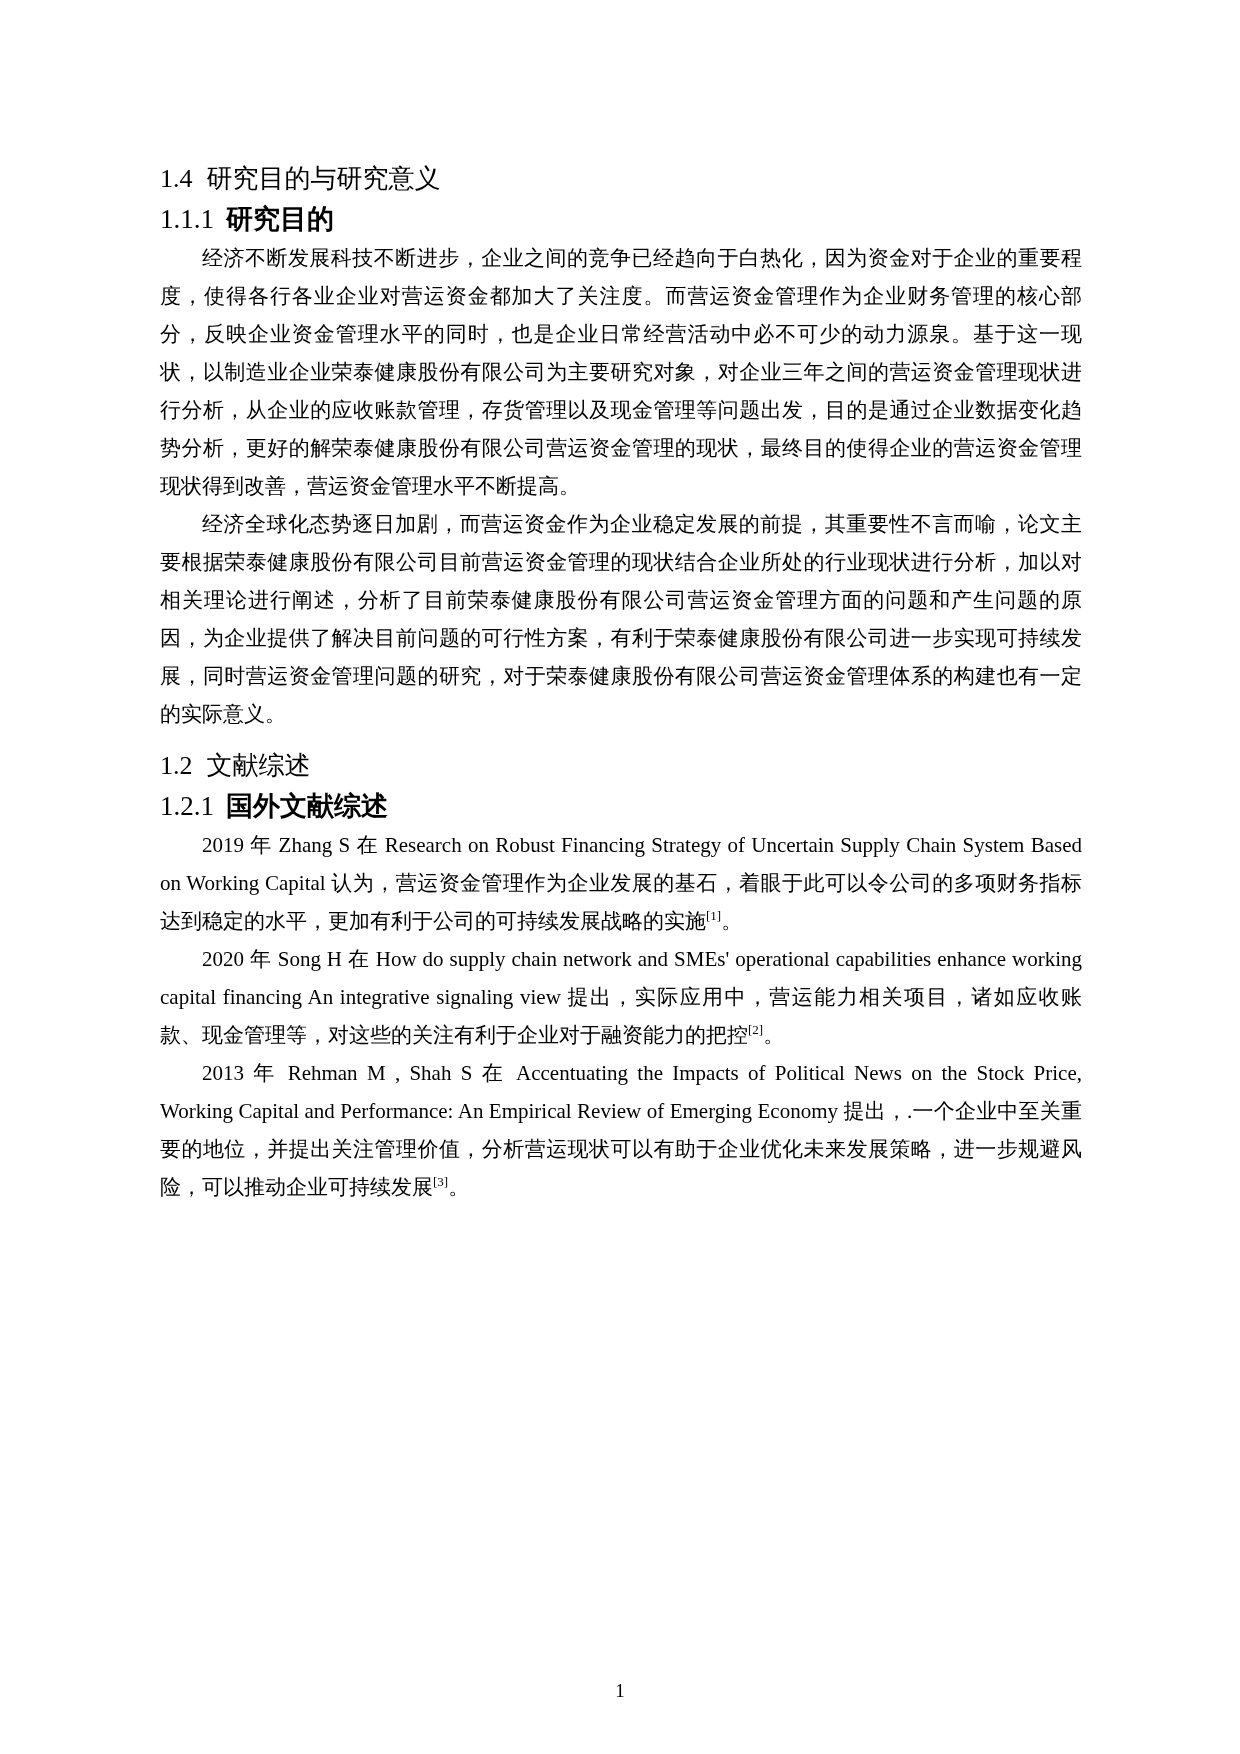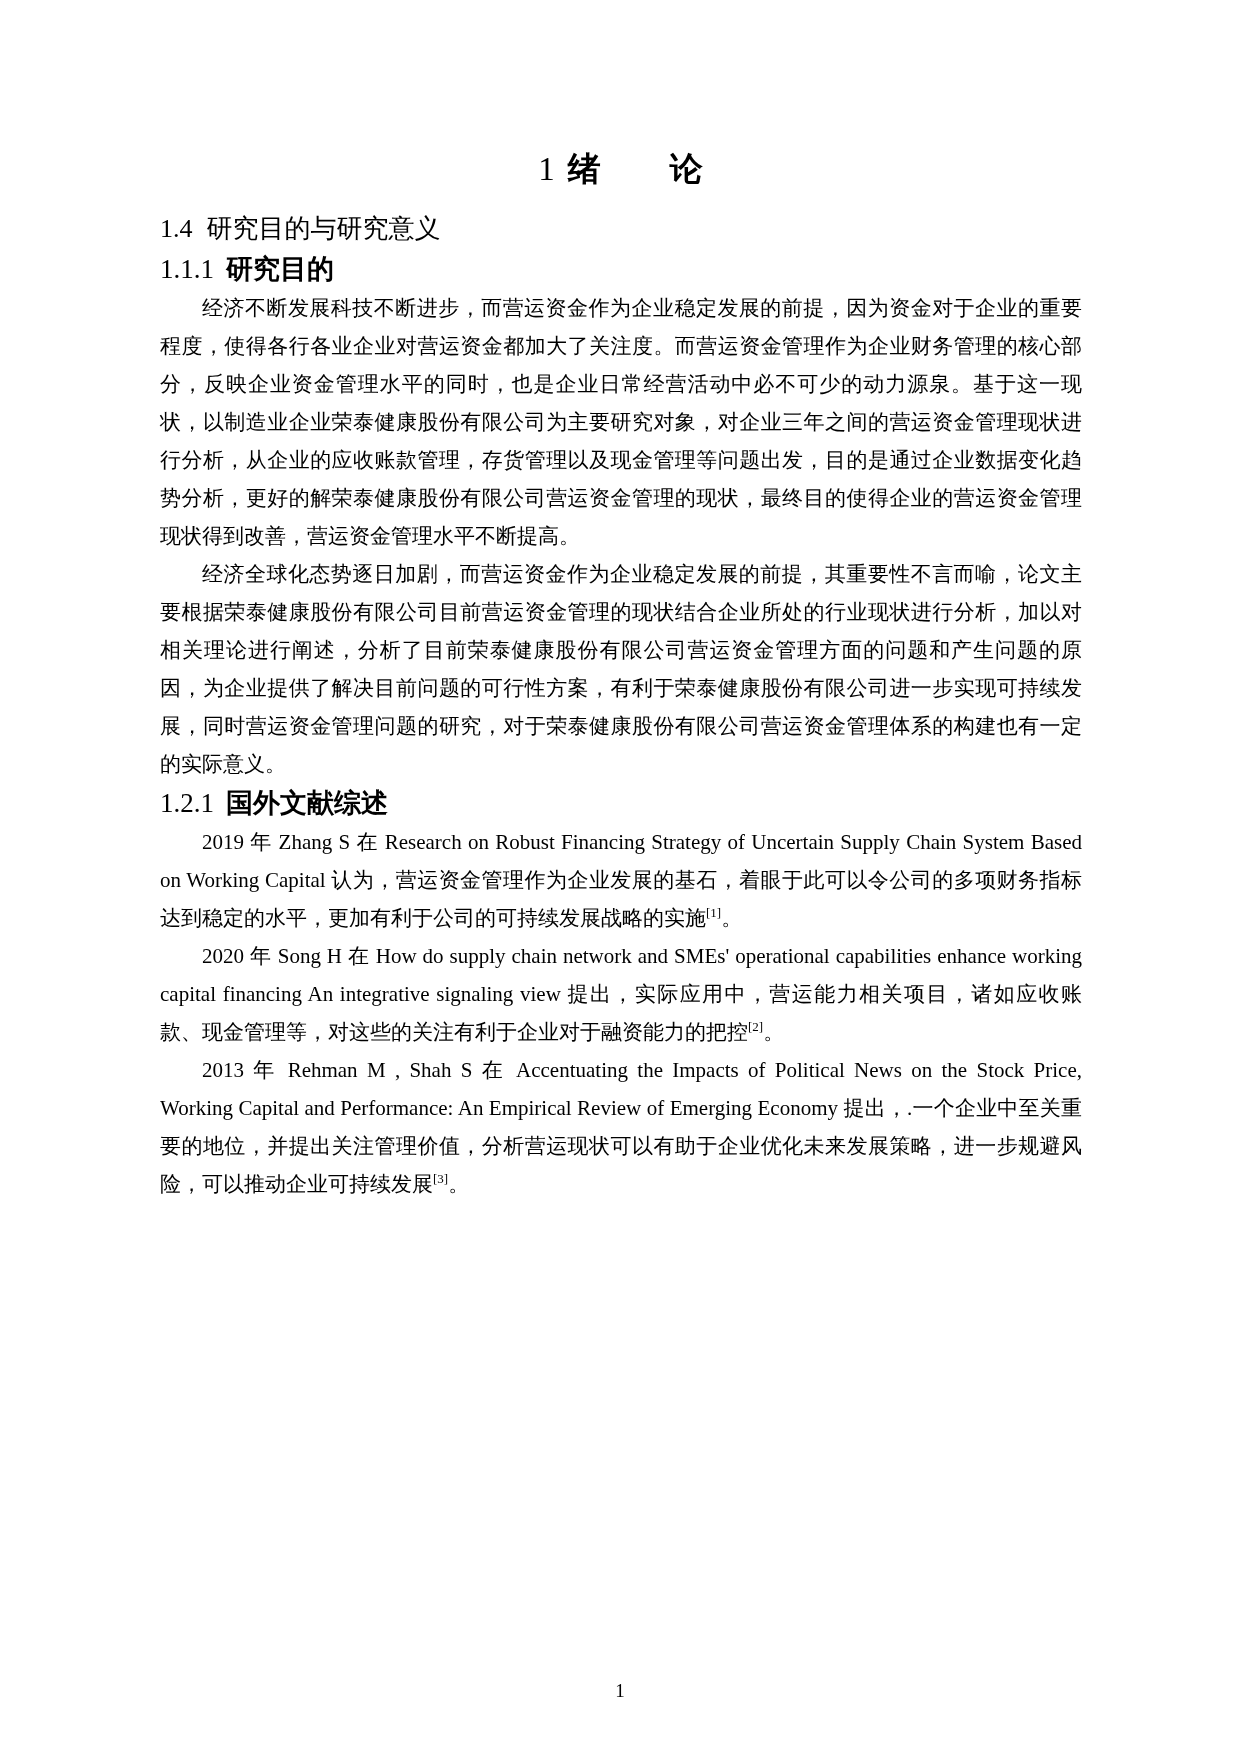--- a/index.html
+++ b/index.html
@@ -72,31 +72,31 @@
     font-size: 19px;
     font-family: "Liberation Serif", "DejaVu Serif", serif;
   }
 </style>
 </head>
 <body>
 
 <div class="page">
   <div class="content">
 
-    <h1 class="doc-title"><span class="num">1</span><span class="label">绪　　论</span></h1>
 
     <h2 class="h2"><span class="num">1.4</span><span class="label">研究目的与研究意义</span></h2>
 
     <h3 class="h3"><span class="num">1.1.1</span><span class="label">研究目的</span></h3>
 
-    <p class="body-p">经济不断发展科技不断进步，而营运资金作为企业稳定发展的前提，因为资金对于企业的重要程度，使得各行各业企业对营运资金都加大了关注度。而营运资金管理作为企业财务管理的核心部分，反映企业资金管理水平的同时，也是企业日常经营活动中必不可少的动力源泉。基于这一现状，以制造业企业荣泰健康股份有限公司为主要研究对象，对企业三年之间的营运资金管理现状进行分析，从企业的应收账款管理，存货管理以及现金管理等问题出发，目的是通过企业数据变化趋势分析，更好的解荣泰健康股份有限公司营运资金管理的现状，最终目的使得企业的营运资金管理现状得到改善，营运资金管理水平不断提高。</p>
+    <p class="body-p">经济不断发展科技不断进步，企业之间的竞争已经趋向于白热化，因为资金对于企业的重要程度，使得各行各业企业对营运资金都加大了关注度。而营运资金管理作为企业财务管理的核心部分，反映企业资金管理水平的同时，也是企业日常经营活动中必不可少的动力源泉。基于这一现状，以制造业企业荣泰健康股份有限公司为主要研究对象，对企业三年之间的营运资金管理现状进行分析，从企业的应收账款管理，存货管理以及现金管理等问题出发，目的是通过企业数据变化趋势分析，更好的解荣泰健康股份有限公司营运资金管理的现状，最终目的使得企业的营运资金管理现状得到改善，营运资金管理水平不断提高。</p>
 
 
     <p class="body-p">经济全球化态势逐日加剧，而营运资金作为企业稳定发展的前提，其重要性不言而喻，论文主要根据荣泰健康股份有限公司目前营运资金管理的现状结合企业所处的行业现状进行分析，加以对相关理论进行阐述，分析了目前荣泰健康股份有限公司营运资金管理方面的问题和产生问题的原因，为企业提供了解决目前问题的可行性方案，有利于荣泰健康股份有限公司进一步实现可持续发展，同时营运资金管理问题的研究，对于荣泰健康股份有限公司营运资金管理体系的构建也有一定的实际意义。</p>
 
+    <h2 class="h2"><span class="num">1.2</span><span class="label">文献综述</span></h2>
 
     <h3 class="h3"><span class="num">1.2.1</span><span class="label">国外文献综述</span></h3>
 
 
     <p class="body-p"><span>2019 年 Zhang S 在 Research on Robust Financing Strategy of Uncertain Supply Chain System Based on Working Capital 认为，营运资金管理作为企业发展的基石，着眼于此可以令公司的多项财务指标达到稳定的水平，更加有利于公司的可持续发展战略的实施</span><sup class="ref">[1]</sup><span>。</span></p>
 
     <p class="body-p"><span>2020 年 Song H 在 How do supply chain network and SMEs' operational capabilities enhance working capital financing An integrative signaling view 提出，实际应用中，营运能力相关项目，诸如应收账款、现金管理等，对这些的关注有利于企业对于融资能力的把控</span><sup class="ref">[2]</sup><span>。</span></p>
 
     <p class="body-p"><span>2013 年 Rehman M , Shah S 在 Accentuating the Impacts of Political News on the Stock Price, Working Capital and Performance: An Empirical Review of Emerging Economy 提出，.一个企业中至关重要的地位，并提出关注管理价值，分析营运现状可以有助于企业优化未来发展策略，进一步规避风险，可以推动企业可持续发展</span><sup class="ref">[3]</sup><span>。</span></p>
 

